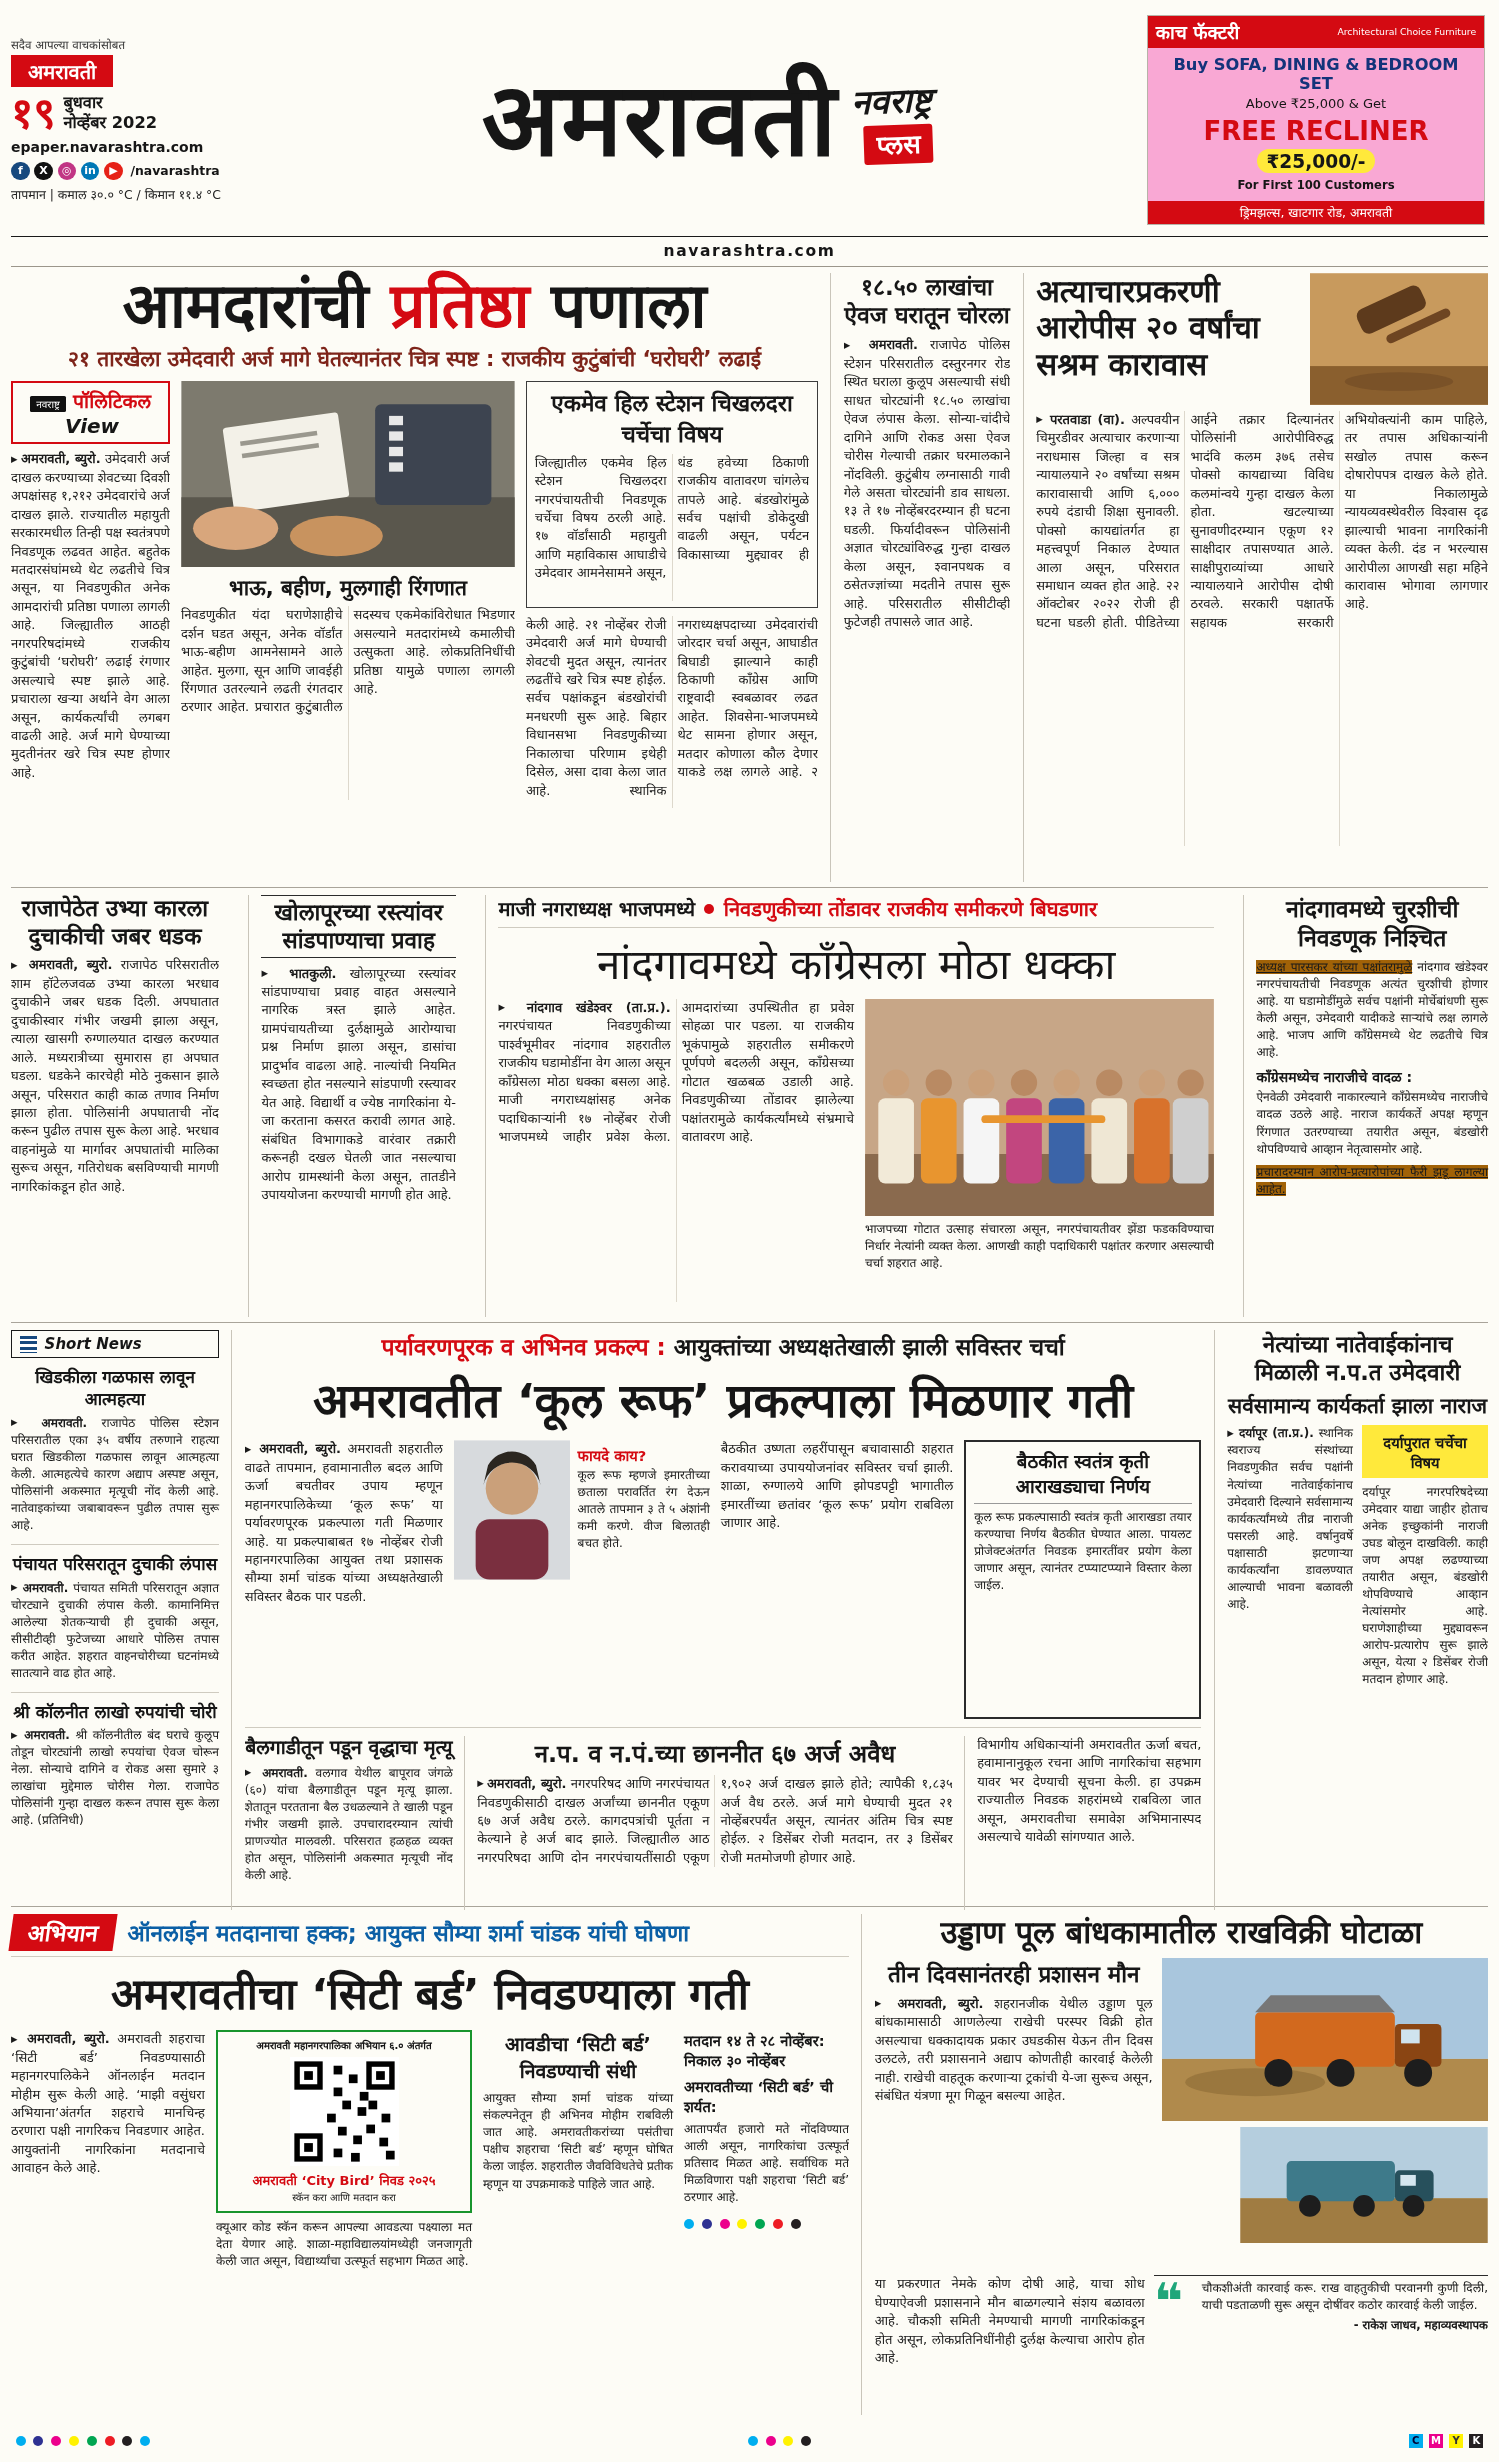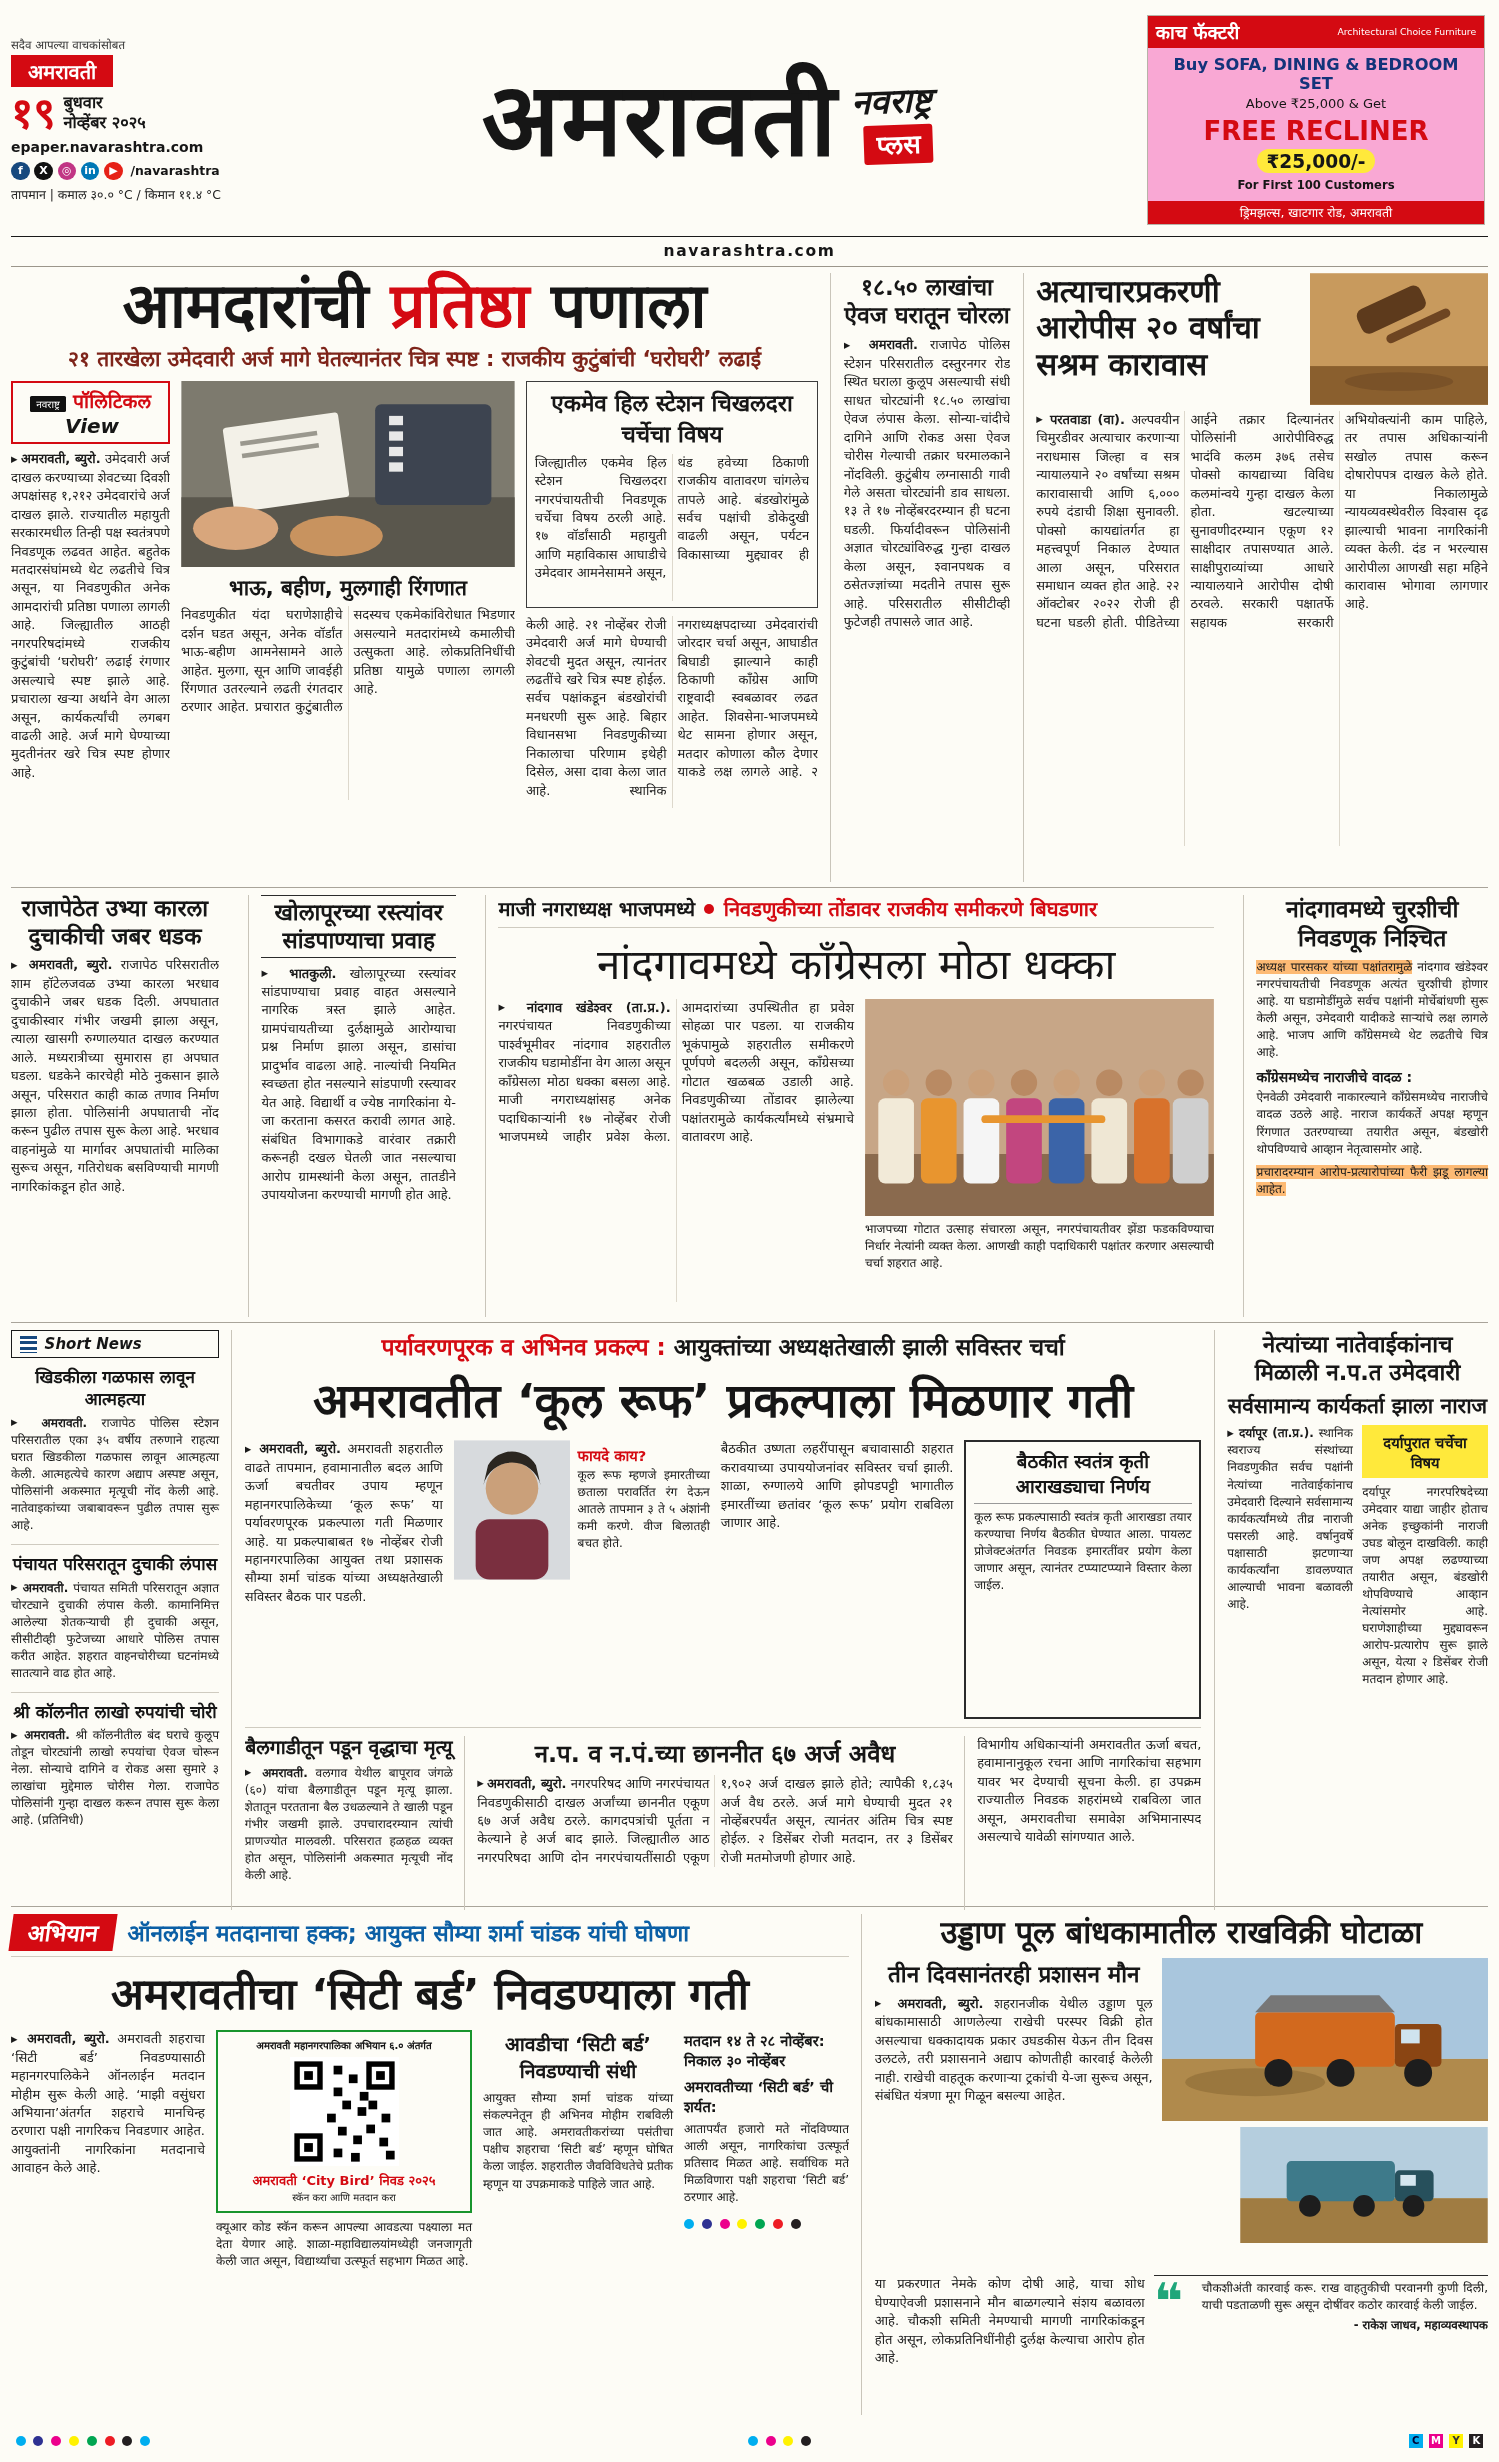--- a/index.html
+++ b/index.html
@@ -90,21 +90,21 @@
   .h-mid { font-size:22.5px; font-weight:800; text-align:center; line-height:1.22; margin-bottom:6.2px; }
   .ruled { border-top:1.6px solid #2b2b2b; border-bottom:1.6px solid #2b2b2b; padding:3.1px 0; }
   .bb-body { height:326px; overflow:hidden; }
   .def-strip { display:flex; align-items:center; gap:9.3px; font-size:20px; font-weight:800;
                border-bottom:0.8px solid #cfcbc0; padding-bottom:4.7px; }
   .dot { width:10px; height:10px; border-radius:50%; background:#d40a12; flex:0 0 auto; }
   .def-s2 { color:#d40a12; }
   .def-h { font-size:42px; font-weight:400; text-align:center; margin:6.2px 0 7.8px; }
   .def-grid { display:grid; grid-template-columns:1fr 349px; gap:11px; height:303px; overflow:hidden; }
   .sb-title { font-size:23px; font-weight:800; text-align:center; line-height:1.25; margin-bottom:6.2px; }
-  .hl { background:#fdba74; }
+  .hl { background:#a16207;text-decoration:underline; }
   .sb-sub { font-weight:800; font-size:14px; margin:6.2px 0 3.1px; }
 
   
   .band-c { height:584px; display:grid; grid-template-columns:208px 970px 1fr; column-gap:12.4px;
             padding:7.8px 0 4.7px; border-bottom:0.8px solid #a9a49a; }
   .sn-head { border:1.6px solid #1a1a1a; display:flex; gap:7.8px; align-items:center; padding:3.9px 7.8px;
              font-size:15px; font-weight:800; font-style:italic; margin-bottom:7.8px; }
   .sn-ico { width:17px; height:17px; background:repeating-linear-gradient(#17497e 0 3.1px,#fff 3.1px 5.4px); }
   .sn-item { border-bottom:0.8px solid #cfcbc0; padding-bottom:10px; margin-bottom:7.8px; }
   .sn-t { font-size:17px; font-weight:800; text-align:center; line-height:1.3; margin-bottom:4.7px; }
@@ -163,21 +163,21 @@
 <div class="page">
 
   <header class="hd">
     <div>
       <div class="tagline">सदैव आपल्या वाचकांसोबत</div>
       <div class="ed-box">अमरावती</div>
       <div class="date-row">
         <span class="day">१९</span>
         <span class="wd-col">
           <span>बुधवार</span>
-          <span>नोव्हेंबर २०२५</span>
+          <span>नोव्हेंबर 2022</span>
         </span>
       </div>
       <div class="epaper">epaper.navarashtra.com</div>
       <div class="social-row">
         <span class="sic">f</span>
         <span class="sic x">X</span>
         <span class="sic ig">◎</span>
         <span class="sic ln">in</span>
         <span class="sic yt">▶</span>
         <span class="handle">/navarashtra</span>

